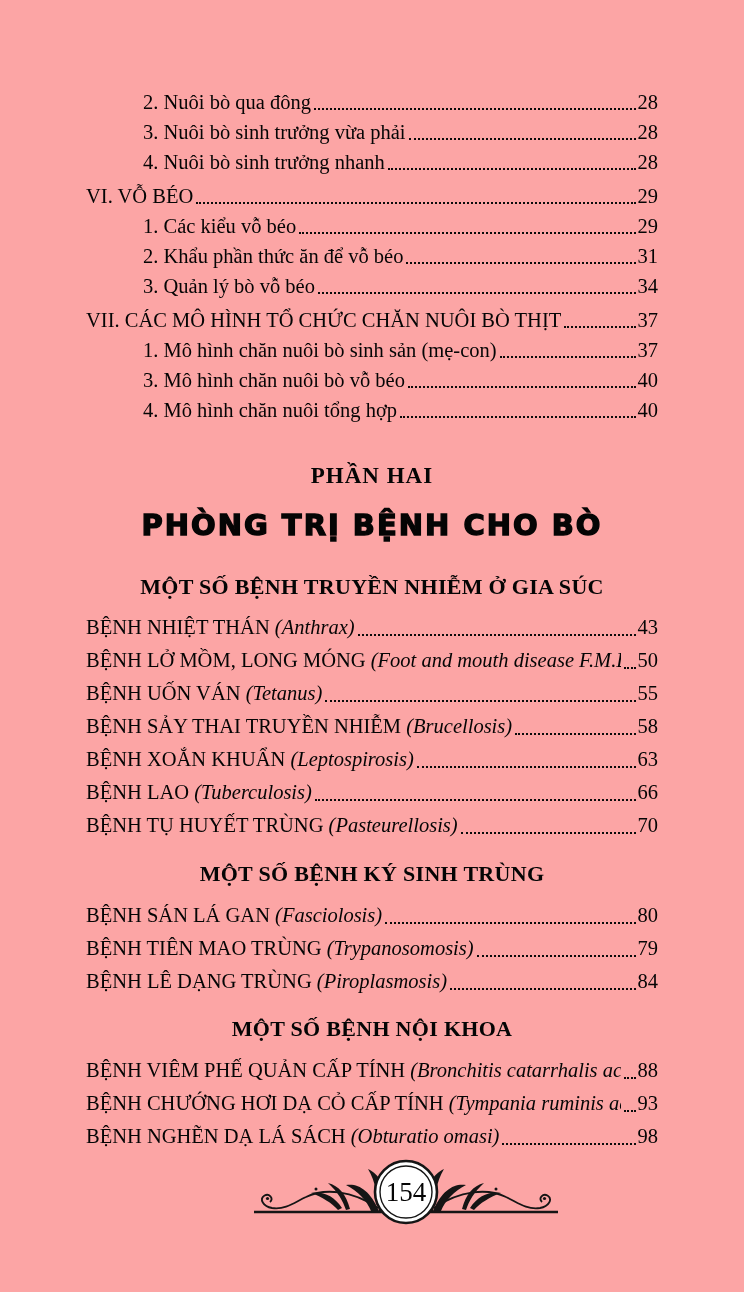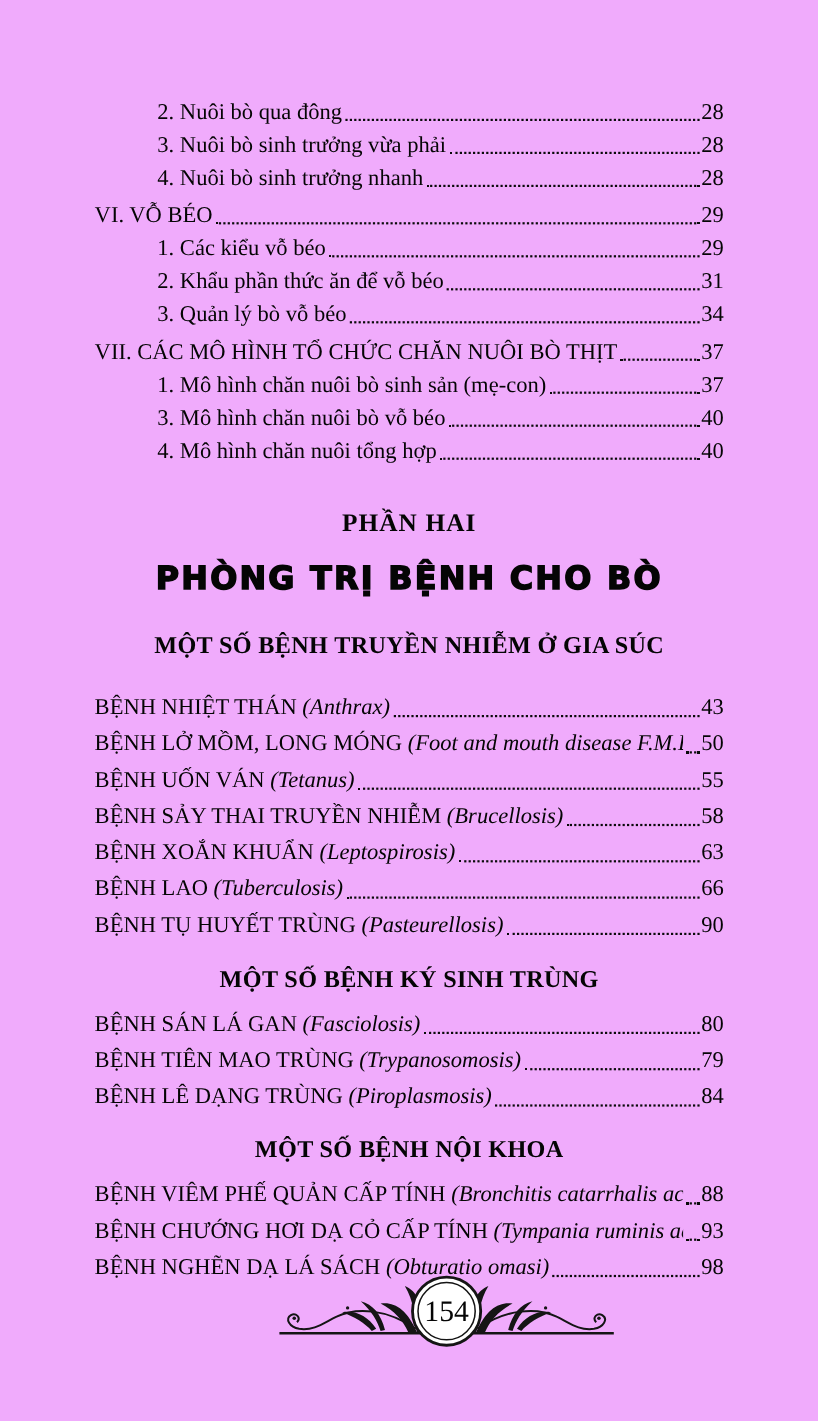--- a/index.html
+++ b/index.html
@@ -1,39 +1,39 @@
 <!DOCTYPE html>
 <html><head>
 <meta charset="utf-8">
 <style>
   html,body{margin:0;padding:0;background:#ffffff;}
   body{width:744px;height:1292px;overflow:hidden;
        font-family:"Liberation Serif","DejaVu Serif",serif;color:#050505;}
-  .page{position:relative;width:744px;height:1292px;background:#f0abfc;}
+  .page{position:relative;width:744px;height:1292px;background:#fca5a5;}
 
   
   .toc-block{position:absolute;left:86px;width:572px;}
   #part1{top:86px;}
   .row{display:flex;align-items:flex-end;height:30px;font-size:20.5px;line-height:28px;}
   .row.sub{padding-left:57px;}
   .row.top{margin-top:4px;}
   .sec .row{height:33px;line-height:30px;}
   .lbl{white-space:nowrap;flex:0 1 auto;overflow:hidden;}
   .latin{font-style:italic;}
   .leader{flex:1 1 12px;min-width:10px;border-bottom:2.4px dotted #0a0a0a;margin:0 2px 6px 3px;}
   .pg{white-space:nowrap;flex:0 0 auto;}
 
   
   #content2{position:absolute;top:462px;left:86px;width:572px;}
   .part-label{text-align:center;font-size:23px;line-height:28px;font-weight:bold;letter-spacing:1px;}
   .part-title{text-align:center;font-size:29px;line-height:36px;margin-top:17px;
               font-family:"DejaVu Sans","Liberation Sans",sans-serif;font-weight:bold;
               letter-spacing:2px;-webkit-text-stroke:1.4px #050505;}
   .heading{text-align:center;font-weight:bold;font-size:22px;line-height:28px;letter-spacing:0.3px;}
-  .h1{margin-top:30px;margin-bottom:24px;}
+  .h1{margin-top:30px;margin-bottom:8px;}
   .h2{margin-top:20px;margin-bottom:9px;}
   .h3{margin-top:19px;margin-bottom:9px;}
 
   
   .footer{position:absolute;top:1148px;left:0;width:744px;display:flex;justify-content:center;margin-left:34px;}
   .footer svg{display:block;}
   .medallion-text{font-family:"Liberation Serif","DejaVu Serif",serif;}
 </style>
 </head>
 <body>
@@ -130,21 +130,21 @@
             <span class="pg">63</span>
           </div>
           <div class="row">
             <span class="lbl">BỆNH LAO<span class="latin"> (Tuberculosis)</span></span>
             <span class="leader"></span>
             <span class="pg">66</span>
           </div>
           <div class="row">
             <span class="lbl">BỆNH TỤ HUYẾT TRÙNG<span class="latin"> (Pasteurellosis)</span></span>
             <span class="leader"></span>
-            <span class="pg">90</span>
+            <span class="pg">70</span>
           </div>
         </div>
         <div class="heading h2">MỘT SỐ BỆNH KÝ SINH TRÙNG</div>
         <div class="sec">
           <div class="row">
             <span class="lbl">BỆNH SÁN LÁ GAN<span class="latin"> (Fasciolosis)</span></span>
             <span class="leader"></span>
             <span class="pg">80</span>
           </div>
           <div class="row">

